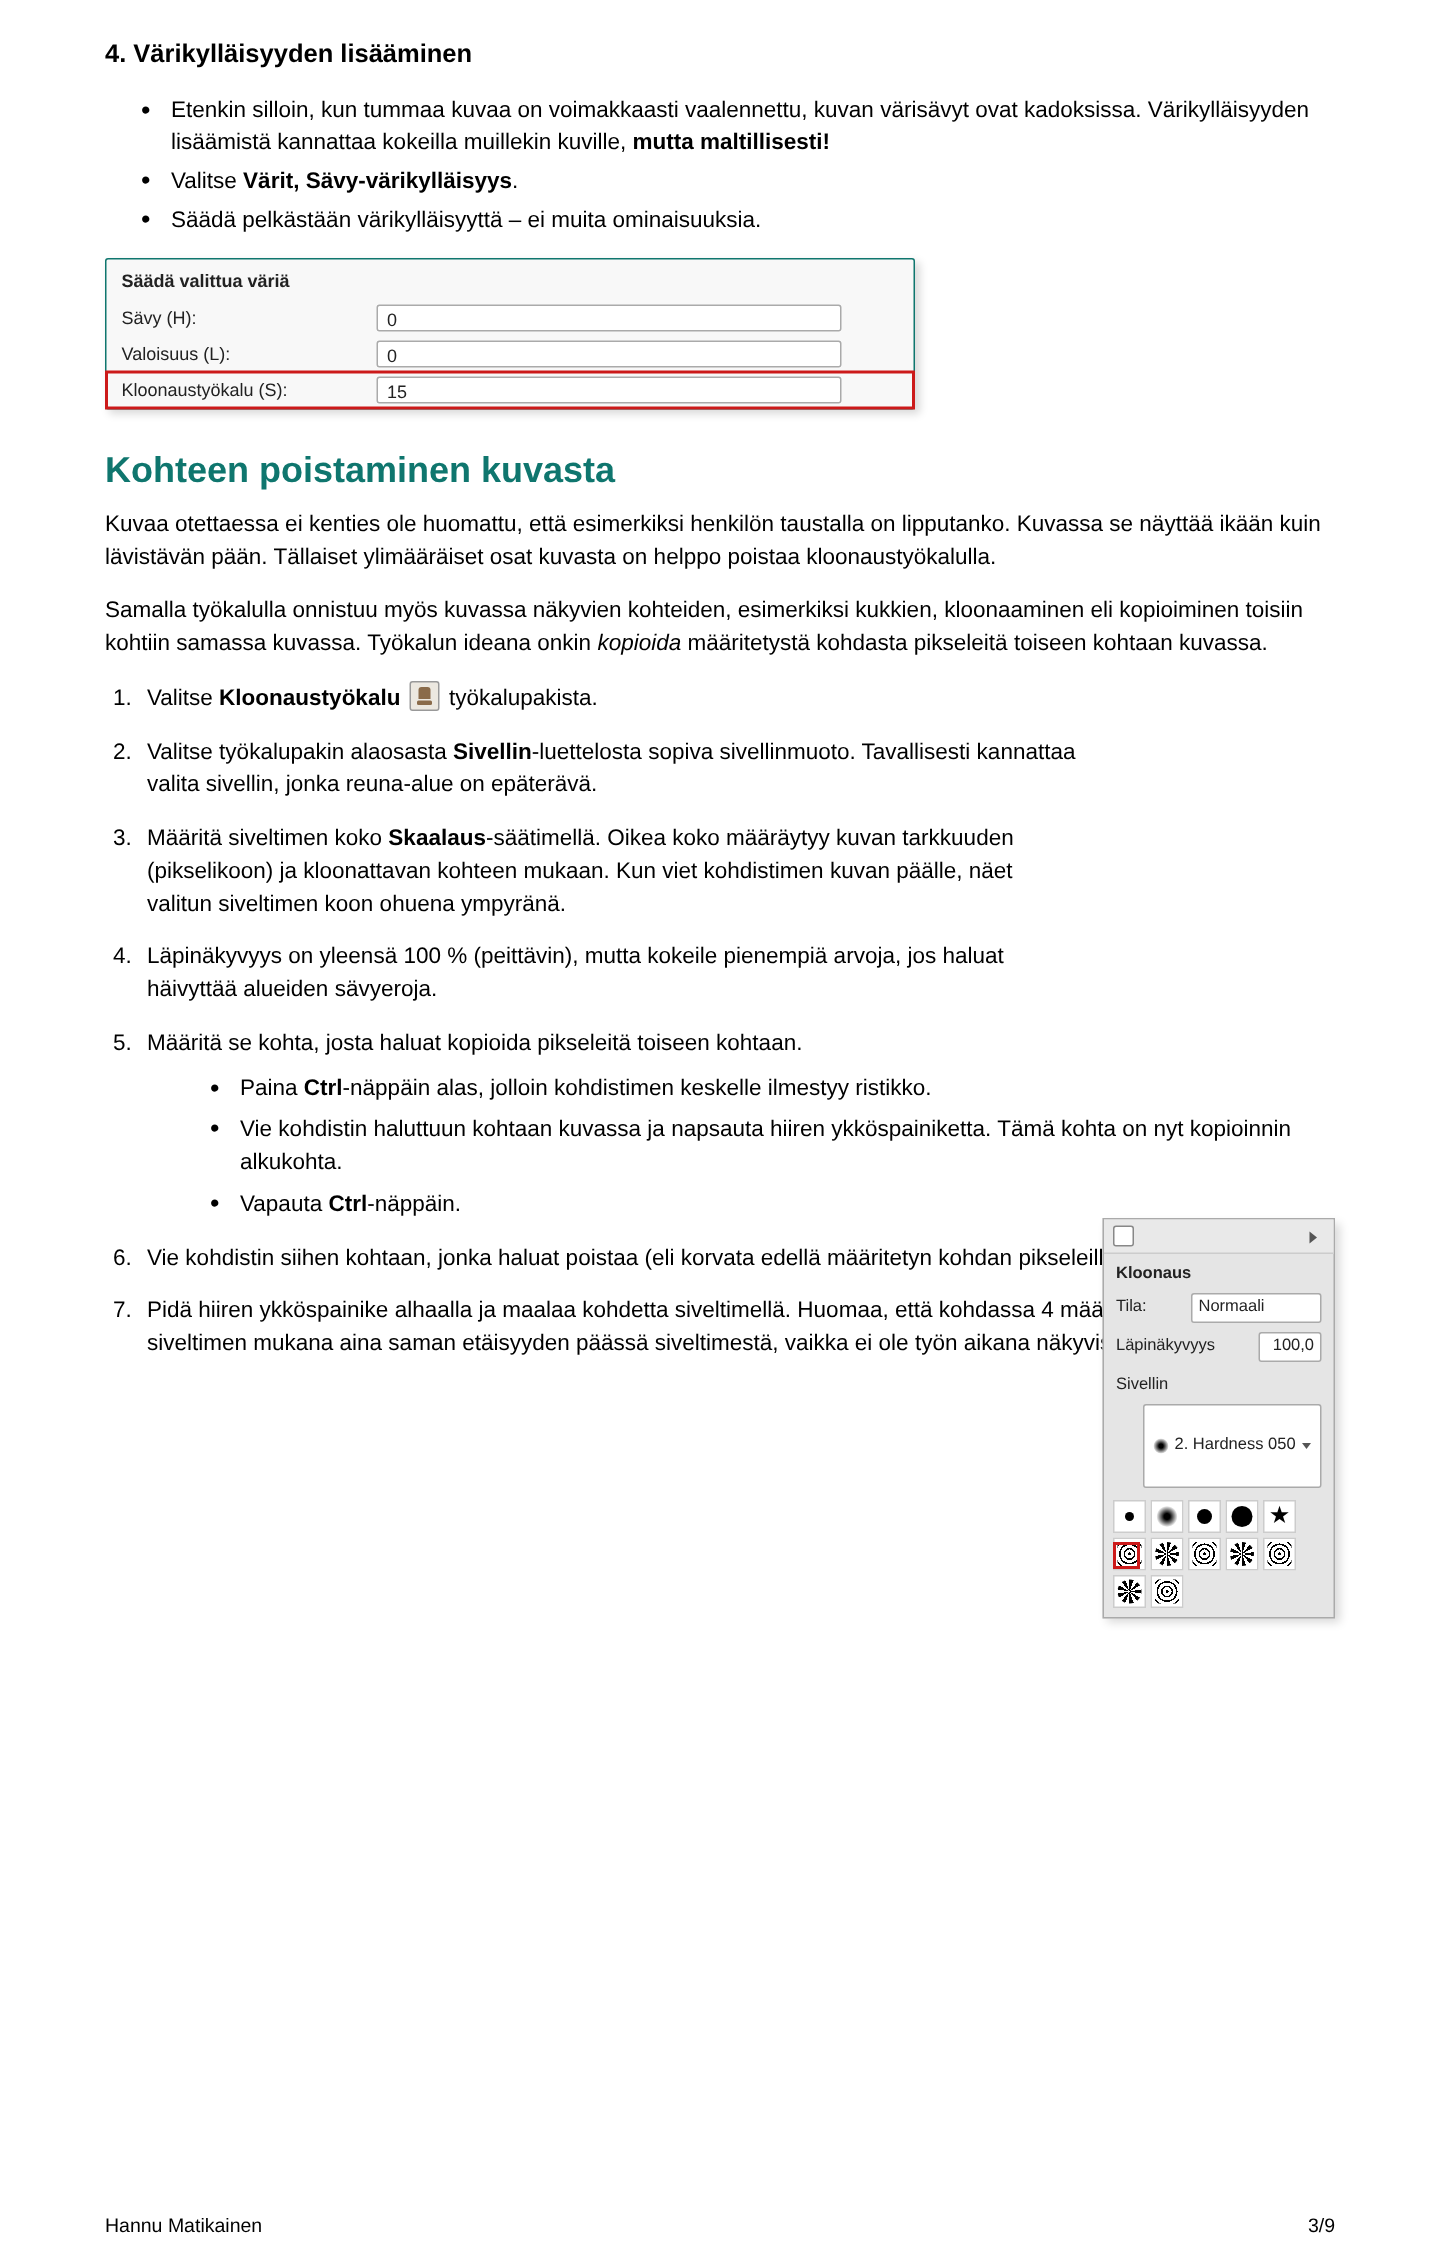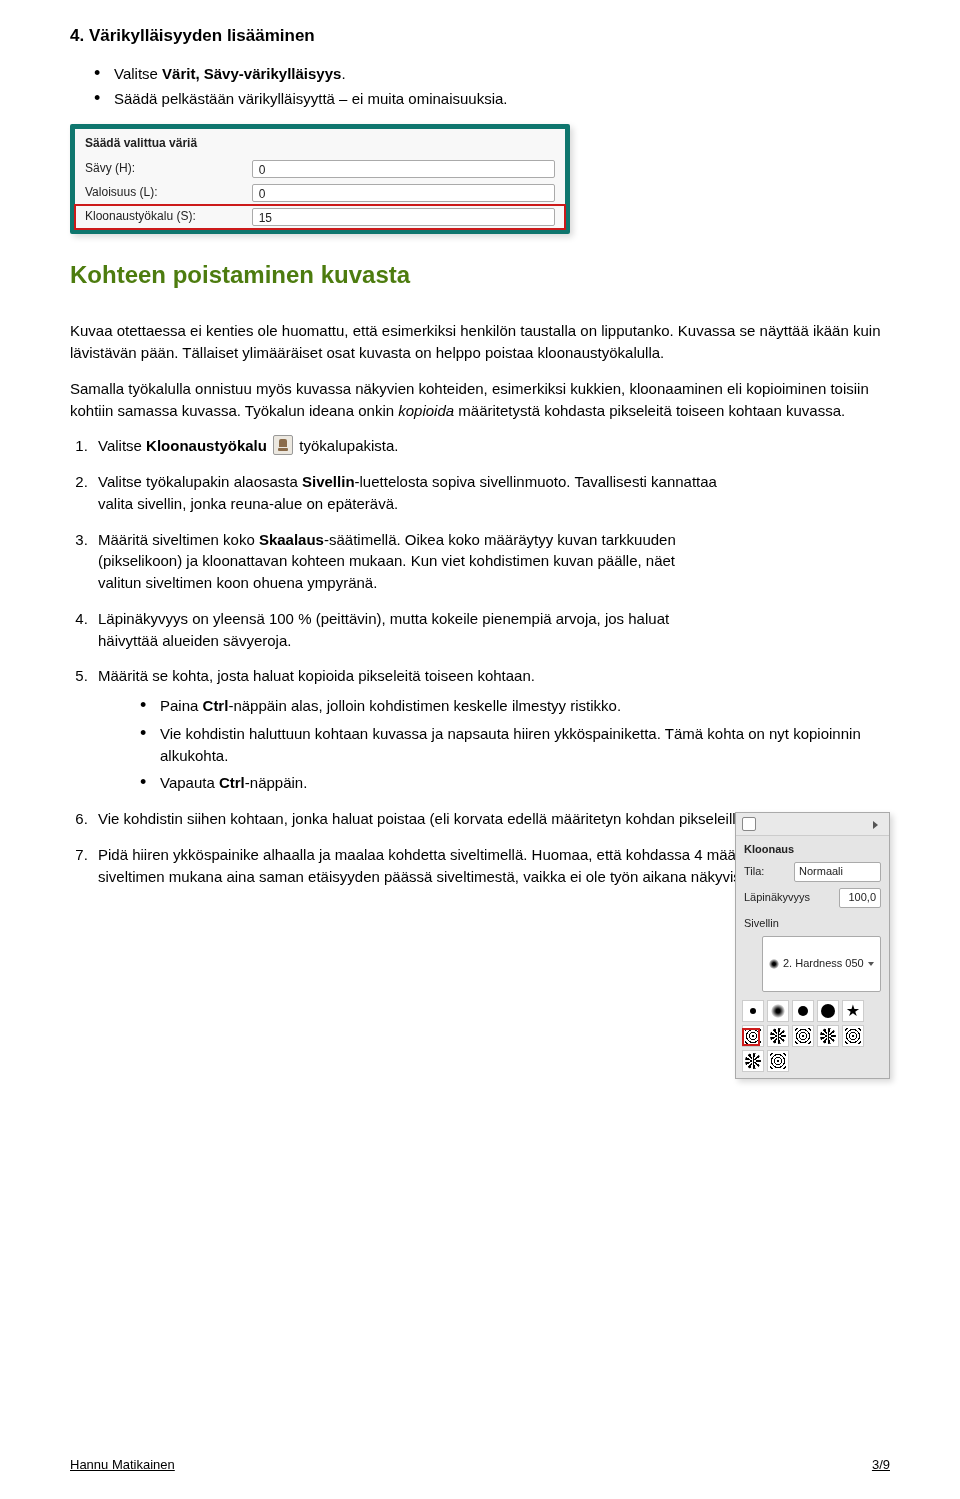--- a/index.html
+++ b/index.html
@@ -16,22 +16,22 @@
     min-height: 1499px;
   }
   h3.subheading {
     font-size: 17px;
     font-weight: bold;
     margin-bottom: 14px;
   }
   h2.main-heading {
     font-size: 24px;
     font-weight: bold;
-    color: #4d7c0f;
-    margin: 24px 0 28px 0;
+    color: #0f766e;
+    margin: 24px 0 7px 0;
   }
   ul.bullets {
     list-style: none;
     margin: 0 0 14px 20px;
   }
   ul.bullets > li {
     position: relative;
     padding-left: 24px;
     margin-bottom: 4px;
   }
@@ -69,26 +69,26 @@
     line-height: 1.2;
   }
   p.para { margin-bottom: 14px; }
   .bold { font-weight: bold; }
   .italic { font-style: italic; }
 
   
   .panel-wrap {
     margin: 12px 0 18px 0;
     background: #f8f8f8;
-    border: 5px solid #0f766e;
+    border: 1px solid #0f766e;
     border-radius: 2px;
     font-family: "Segoe UI", Tahoma, sans-serif;
     font-size: 12px;
     color: #222;
-    width: 500px;
+    width: 540px;
     box-shadow: 3px 3px 6px rgba(0,0,0,0.15);
   }
   .panel-title {
     font-weight: bold;
     padding: 6px 10px 4px 10px;
   }
   .panel-row {
     display: flex;
     align-items: flex-end;
     padding: 3px 10px;
@@ -217,36 +217,38 @@
   .br-soft{width:14px;height:14px;border-radius:50%;background:radial-gradient(#000 20%,transparent 72%);}
   .br-star{font-size:16px;line-height:1;color:#000;}
   .br-tex{width:16px;height:16px;background:repeating-radial-gradient(#000 0 1px,transparent 1px 3px);}
   .br-tex2{width:16px;height:16px;background:repeating-conic-gradient(#000 0 20deg,transparent 20deg 40deg);border-radius:50%;}
 
   
   .wrap-right { width: 625px; }
 
   .footer {
     position: absolute;
-    bottom: 24px;
+    bottom: 5px;
     left: 70px;
     right: 70px;
     display: flex;
     justify-content: space-between;
     font-size: 13px;
     color: #000;
-    text-decoration: underline;
   }
 </style>
 </head>
 <body>
 
 <h3 class="subheading">4. Värikylläisyyden lisääminen</h3>
 
 <ul class="bullets">
+  <li>
+    <span>Etenkin silloin, kun tummaa kuvaa on voimakkaasti vaalennettu, kuvan värisävyt ovat kadoksissa. Värikylläisyyden lisäämistä kannattaa kokeilla muillekin kuville, </span><span class="bold">mutta maltillisesti!</span>
+  </li>
   <li>
     <span>Valitse </span><span class="bold">Värit, Sävy-värikylläisyys</span><span>.</span>
   </li>
   <li>
     <span>Säädä pelkästään värikylläisyyttä – ei muita ominaisuuksia.</span>
   </li>
 </ul>
 
 <div class="panel-wrap">
   <div class="panel-title">Säädä valittua väriä</div>

